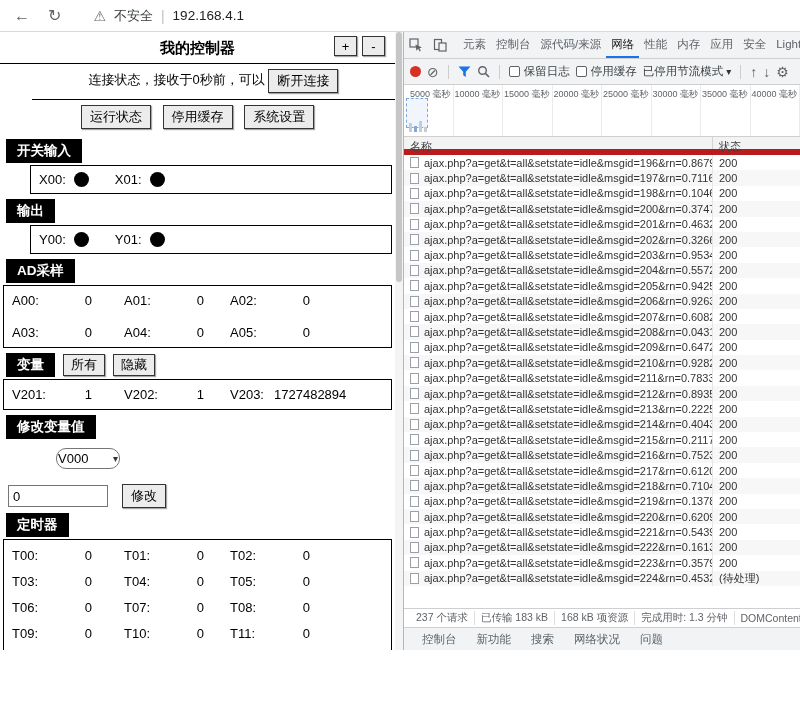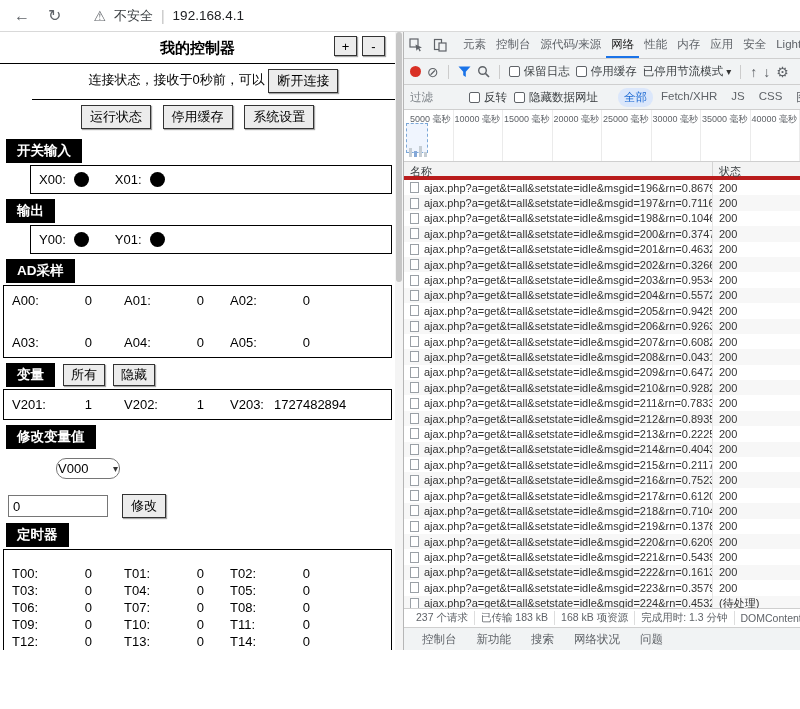--- a/index.html
+++ b/index.html
@@ -41,25 +41,25 @@
   }
   .btn.small { padding: 1px 7px; }
   .nav-row { text-align: center; padding: 5px 0; }
   .nav-row .btn { margin: 0 4px; }
   .sec-row { margin: 5px 0 2px 6px; display: flex; align-items: center; gap: 8px; }
   .sec-hdr { display: inline-block; background: #000; color: #fff; font-weight: bold; font-size: 13.5px; padding: 3px 11px; }
   .data-box { border: 1px solid #000; margin: 2px 3px; background: #fff; }
   .io-box { display: flex; align-items: center; padding: 6px 8px; gap: 26px; margin-left: 30px; }
   .io-cell { display: inline-flex; align-items: center; gap: 8px; }
   .led { width: 15px; height: 15px; border-radius: 50%; background: #000; display: inline-block; }
-  .kv-grid { display: grid; grid-template-columns: 112px 106px 1fr; row-gap: 27px; padding: 7px 8px; }
+  .kv-grid { display: grid; grid-template-columns: 112px 106px 1fr; row-gap: 17px; padding: 7px 8px; }
   .kv-cell { display: flex; }
   .kv-label { width: 44px; }
   .kv-value { min-width: 36px; text-align: right; white-space: nowrap; }
-  .timer-grid { row-gap: 2px; padding-top: 16px; }
+  .timer-grid { row-gap: 11px; padding-top: 8px; }
   .select-row { margin: 9px 0 0 8px; }
   .fake-select {
     display: inline-flex; align-items: center; justify-content: space-between;
     width: 64px; border: 1px solid #767676; border-radius: 10px;
     padding: 2px 1px; background: #fff; cursor: pointer; font-size: 13px; margin-left: 48px;
   }
   .caret { font-size: 10px; color: #333; }
   .modify-row { margin: 15px 0 0 8px; display: flex; align-items: center; gap: 14px; }
   .text-input {
     width: 100px; height: 22px; border: 1px solid #767676; font-family: inherit;
@@ -97,21 +97,21 @@
   .pill { padding: 2px 6px; border-radius: 9px; cursor: pointer; color: #5f6368; }
   .pill.active { background: #dbe7fb; color: #1967d2; }
   .dt-timeline { height: 52px; border-bottom: 1px solid #cfcfcf; display: flex; position: relative; flex-shrink: 0; background: #fff; }
   .tl-cell { flex: 1; border-right: 1px solid #ebebeb; font-size: 9px; color: #5f6368; text-align: right; padding: 3px 2px 0 0; overflow: hidden; white-space: nowrap; }
   .tl-selection { position: absolute; left: 2px; top: 13px; width: 22px; height: 30px; border: 1px dashed #7ba7d7; background: rgba(66,133,244,.08); }
   .tl-bar { position: absolute; bottom: 4px; background: #c5cdd4; width: 3px; }
   .tl-bar.b1 { left: 5px; height: 9px; }
   .tl-bar.b2 { left: 10px; height: 6px; background: #84a8d8; }
   .tl-bar.b3 { left: 15px; height: 11px; }
   .tl-bar.b4 { left: 20px; height: 5px; }
-  .dt-thead { display: flex; height: 18px; background: #f3f3f3; border-bottom: 4px solid #b91c1c; font-size: 11px; color: #3c4043; flex-shrink: 0; }
+  .dt-thead { display: flex; height: 18px; background: #f3f3f3; border-bottom: 6px solid #b91c1c; font-size: 11px; color: #3c4043; flex-shrink: 0; }
   .th-name { flex: 1; padding: 2px 6px; border-right: 1px solid #d4d4d4; }
   .th-status { width: 87px; padding: 2px 6px; }
   .dt-rows { flex: 1; overflow: hidden; }
   .net-row { display: flex; height: 15.4px; align-items: center; font-size: 11px; color: #333; cursor: pointer; }
   .net-row:nth-child(even) { background: #f7f7f7; }
   .name-cell { flex: 1; display: flex; align-items: center; overflow: hidden; border-right: 1px solid #e6e6e6; height: 100%; }
   .doc-icon { width: 9px; height: 11px; border: 1px solid #9aa0a6; background: #fff; margin: 0 5px 0 6px; flex-shrink: 0; }
   .url { white-space: nowrap; overflow: hidden; }
   .status-cell { width: 87px; padding-left: 6px; white-space: nowrap; overflow: hidden; }
   .dt-statusbar {
@@ -422,45 +422,20 @@
       <span class="throttle">
         <span>已停用节流模式</span>
         <span class="caret">▾</span>
       </span>
       <span class="v-sep" style="height:14px;"></span>
       <span class="tool-glyph">↑</span>
       <span class="tool-glyph">↓</span>
       <span class="tool-glyph">⚙</span>
     </div>
 
-    <div class="dt-filterbar">
-      <span class="filter-input">过滤</span>
-      <span class="cb-group">
-        <span class="cb"></span>
-        <span>反转</span>
-      </span>
-      <span class="cb-group">
-        <span class="cb"></span>
-        <span>隐藏数据网址</span>
-      </span>
-      <span class="v-sep" style="height:14px;"></span>
-      <span style="display:flex; gap:2px;">
-
-          <span class="pill active">全部</span>
-
-          <span class="pill">Fetch/XHR</span>
-
-          <span class="pill">JS</span>
-
-          <span class="pill">CSS</span>
-
-          <span class="pill">图片</span>
-
-        </span>
-    </div>
 
     <div class="dt-timeline">
       <span style="display:flex; flex:1;">
 
           <span class="tl-cell">5000 毫秒</span>
 
           <span class="tl-cell">10000 毫秒</span>
 
           <span class="tl-cell">15000 毫秒</span>
 

